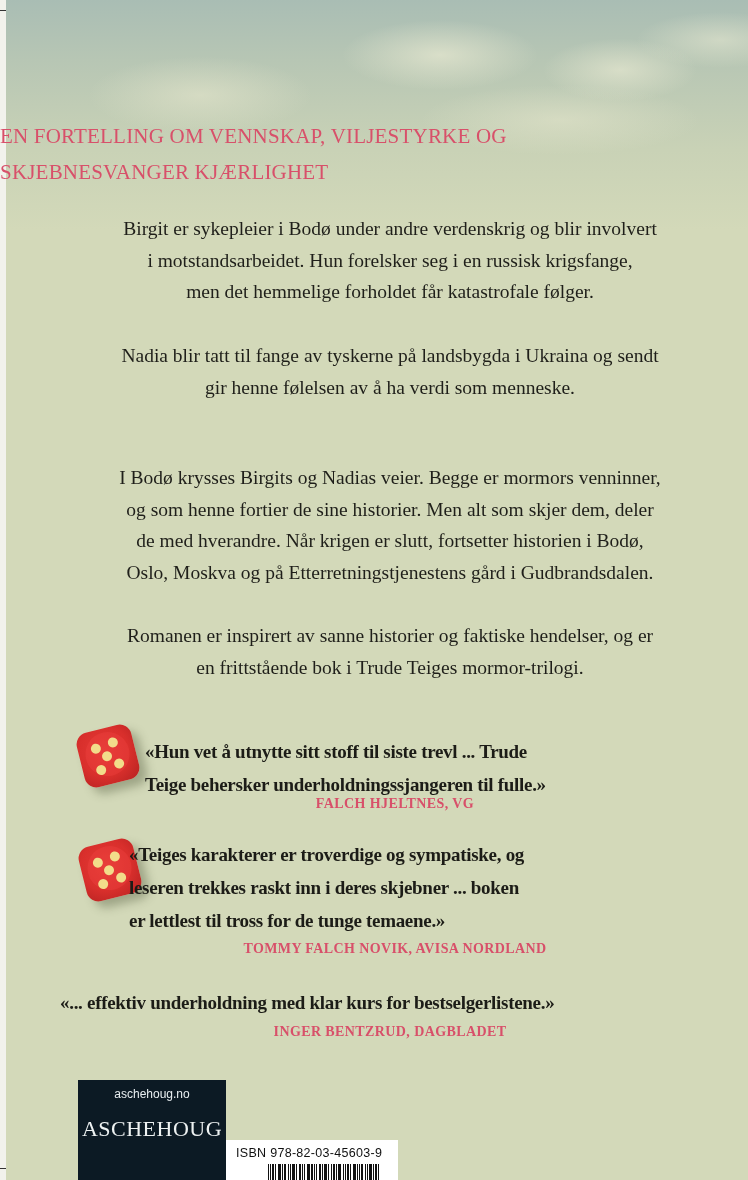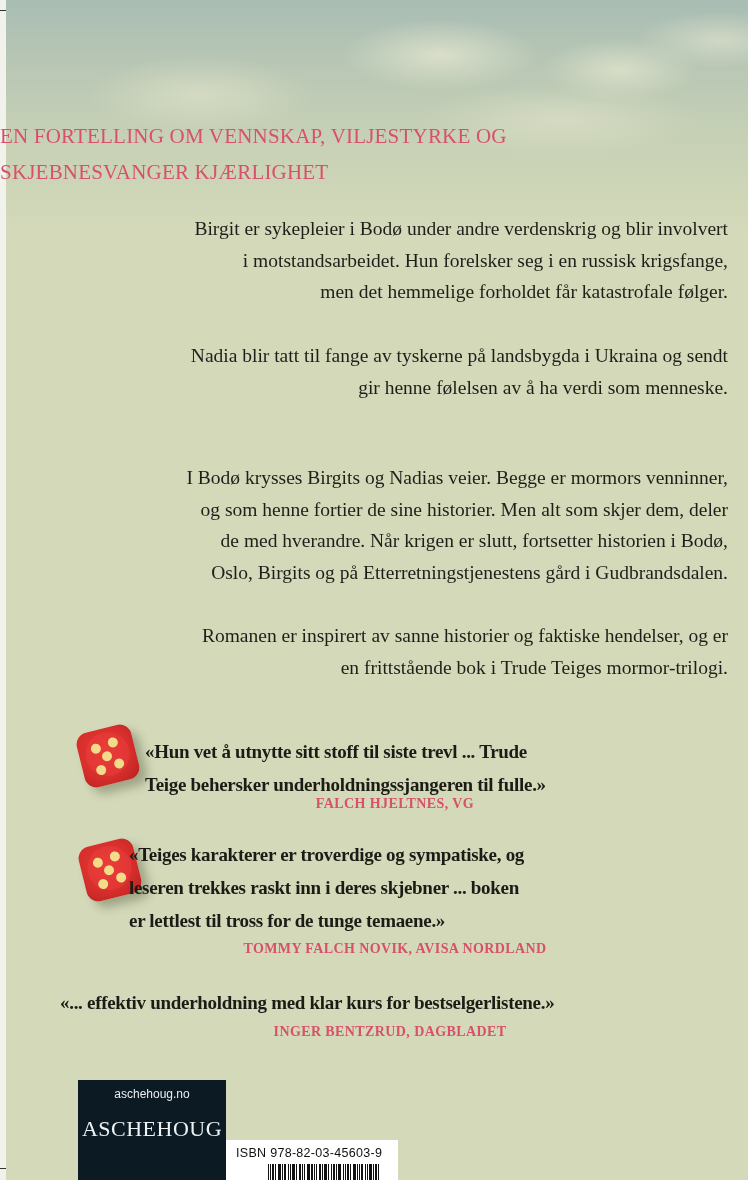--- a/index.html
+++ b/index.html
@@ -21,21 +21,21 @@
   .left-strip {
     position: absolute; left: 0; top: 0; width: 6px; height: 1180px; background: #f2f2ec;
   }
   .crop-mark { position: absolute; left: 0; width: 6px; height: 1px; background: #333; }
 
   .headline {
     position: absolute; left: 0; width: 748px; top: 118px; text-align: left;
     color: #d8506a; font-size: 21px; line-height: 36px; letter-spacing: 0.2px;
   }
   .para {
-    position: absolute; left: 68px; width: 660px; text-align: right;
+    position: absolute; left: 60px; width: 660px; text-align: center;
     color: #1f1f1a; font-size: 19.5px; line-height: 31.5px;
   }
   .quote {
     position: absolute; color: #1c1c17;
     font-weight: bold; font-size: 19px; line-height: 33px; letter-spacing: -0.3px;
   }
   .attr {
     position: absolute; text-align: center; color: #d8506a;
     font-weight: bold; font-size: 14px; letter-spacing: 0.4px;
   }
@@ -101,21 +101,21 @@
 
   <div class="para" style="top:340px">
     <div>Nadia blir tatt til fange av tyskerne på landsbygda i Ukraina og sendt</div>
     <div>gir henne følelsen av å ha verdi som menneske.</div>
   </div>
 
   <div class="para" style="top:462px">
     <div>I Bodø krysses Birgits og Nadias veier. Begge er mormors venninner,</div>
     <div>og som henne fortier de sine historier. Men alt som skjer dem, deler</div>
     <div>de med hverandre. Når krigen er slutt, fortsetter historien i Bodø,</div>
-    <div>Oslo, Birgits og på Etterretningstjenestens gård i Gudbrandsdalen.</div>
+    <div>Oslo, Moskva og på Etterretningstjenestens gård i Gudbrandsdalen.</div>
   </div>
 
   <div class="para" style="top:620px">
     <div>Romanen er inspirert av sanne historier og faktiske hendelser, og er</div>
     <div>en frittstående bok i Trude Teiges mormor-trilogi.</div>
   </div>
 
   <div class="die" style="left:80px; top:728px;">
     <div class="face"></div>
     <div class="pip" style="left:13px; top:13px"></div>

